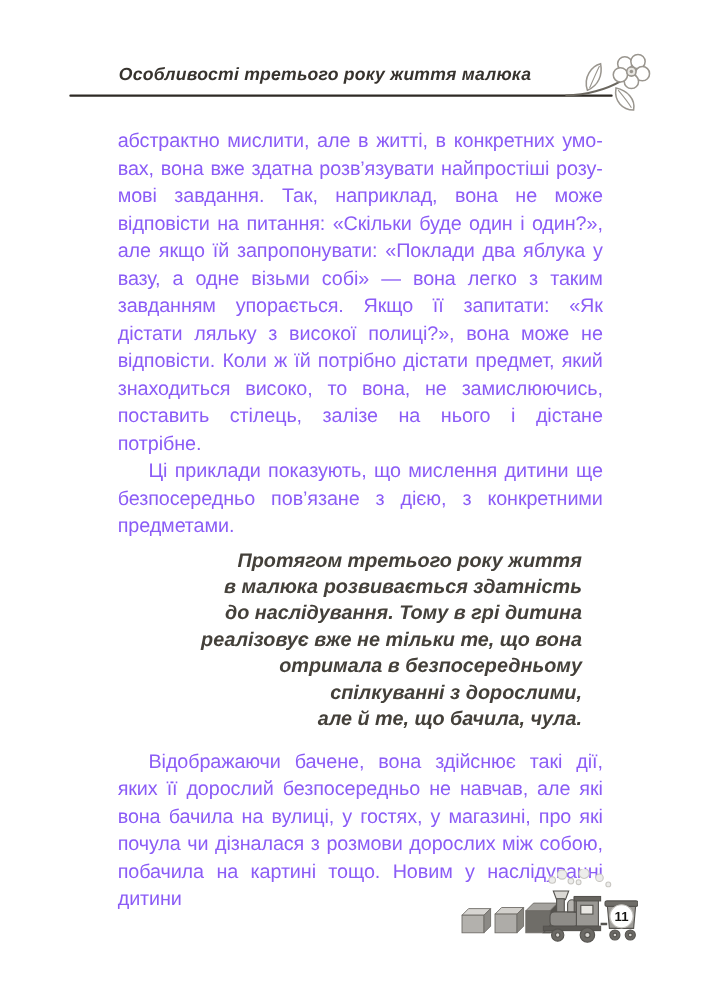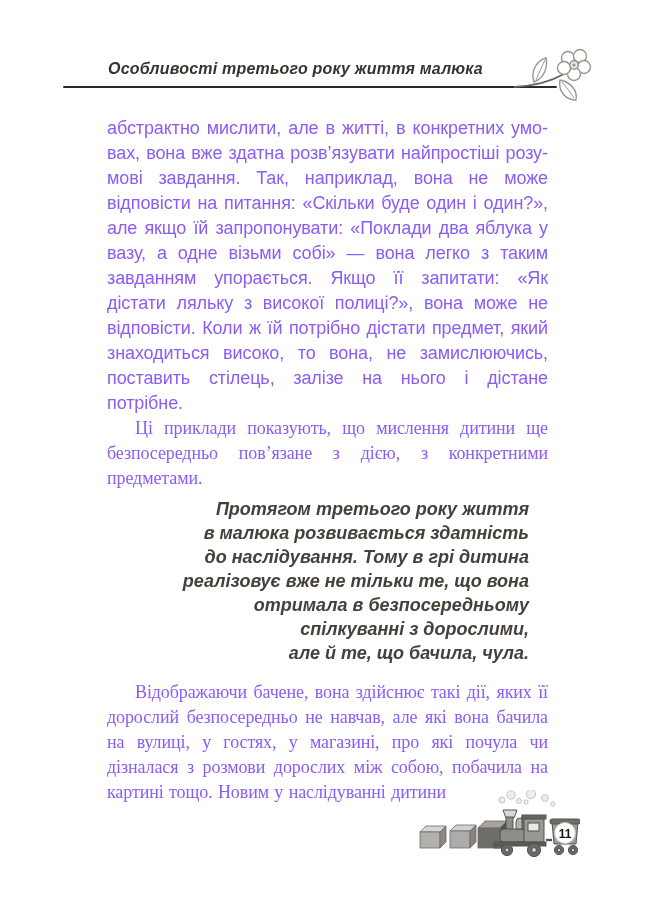--- a/index.html
+++ b/index.html
@@ -21,21 +21,21 @@
     background:#2e2a25;border-radius:1px;
   }
   .flower-sprig{position:absolute;left:512px;top:44px;width:82px;height:60px;}
 
   
   .text-column{position:absolute;left:107px;top:116px;width:441px;}
   .body-par{
     margin:0;font-size:18px;line-height:25px;text-align:justify;
     color:#8b5cf6;letter-spacing:-0.1px;word-spacing:1px;
   }
-  .body-par.indented{text-indent:28px;font-family:Liberation Serif, serif;}
+  .body-par.indented{text-indent:28px;}
 
   
   .quote-block{
     display:flex;align-items:flex-start;
     width:416px;margin:6px 0 15px auto;
   }
   .quote-text{
     flex:1;text-align:right;white-space:pre-line;
     font-size:18px;line-height:24px;font-weight:bold;font-style:italic;
     color:#44403a;letter-spacing:0;

